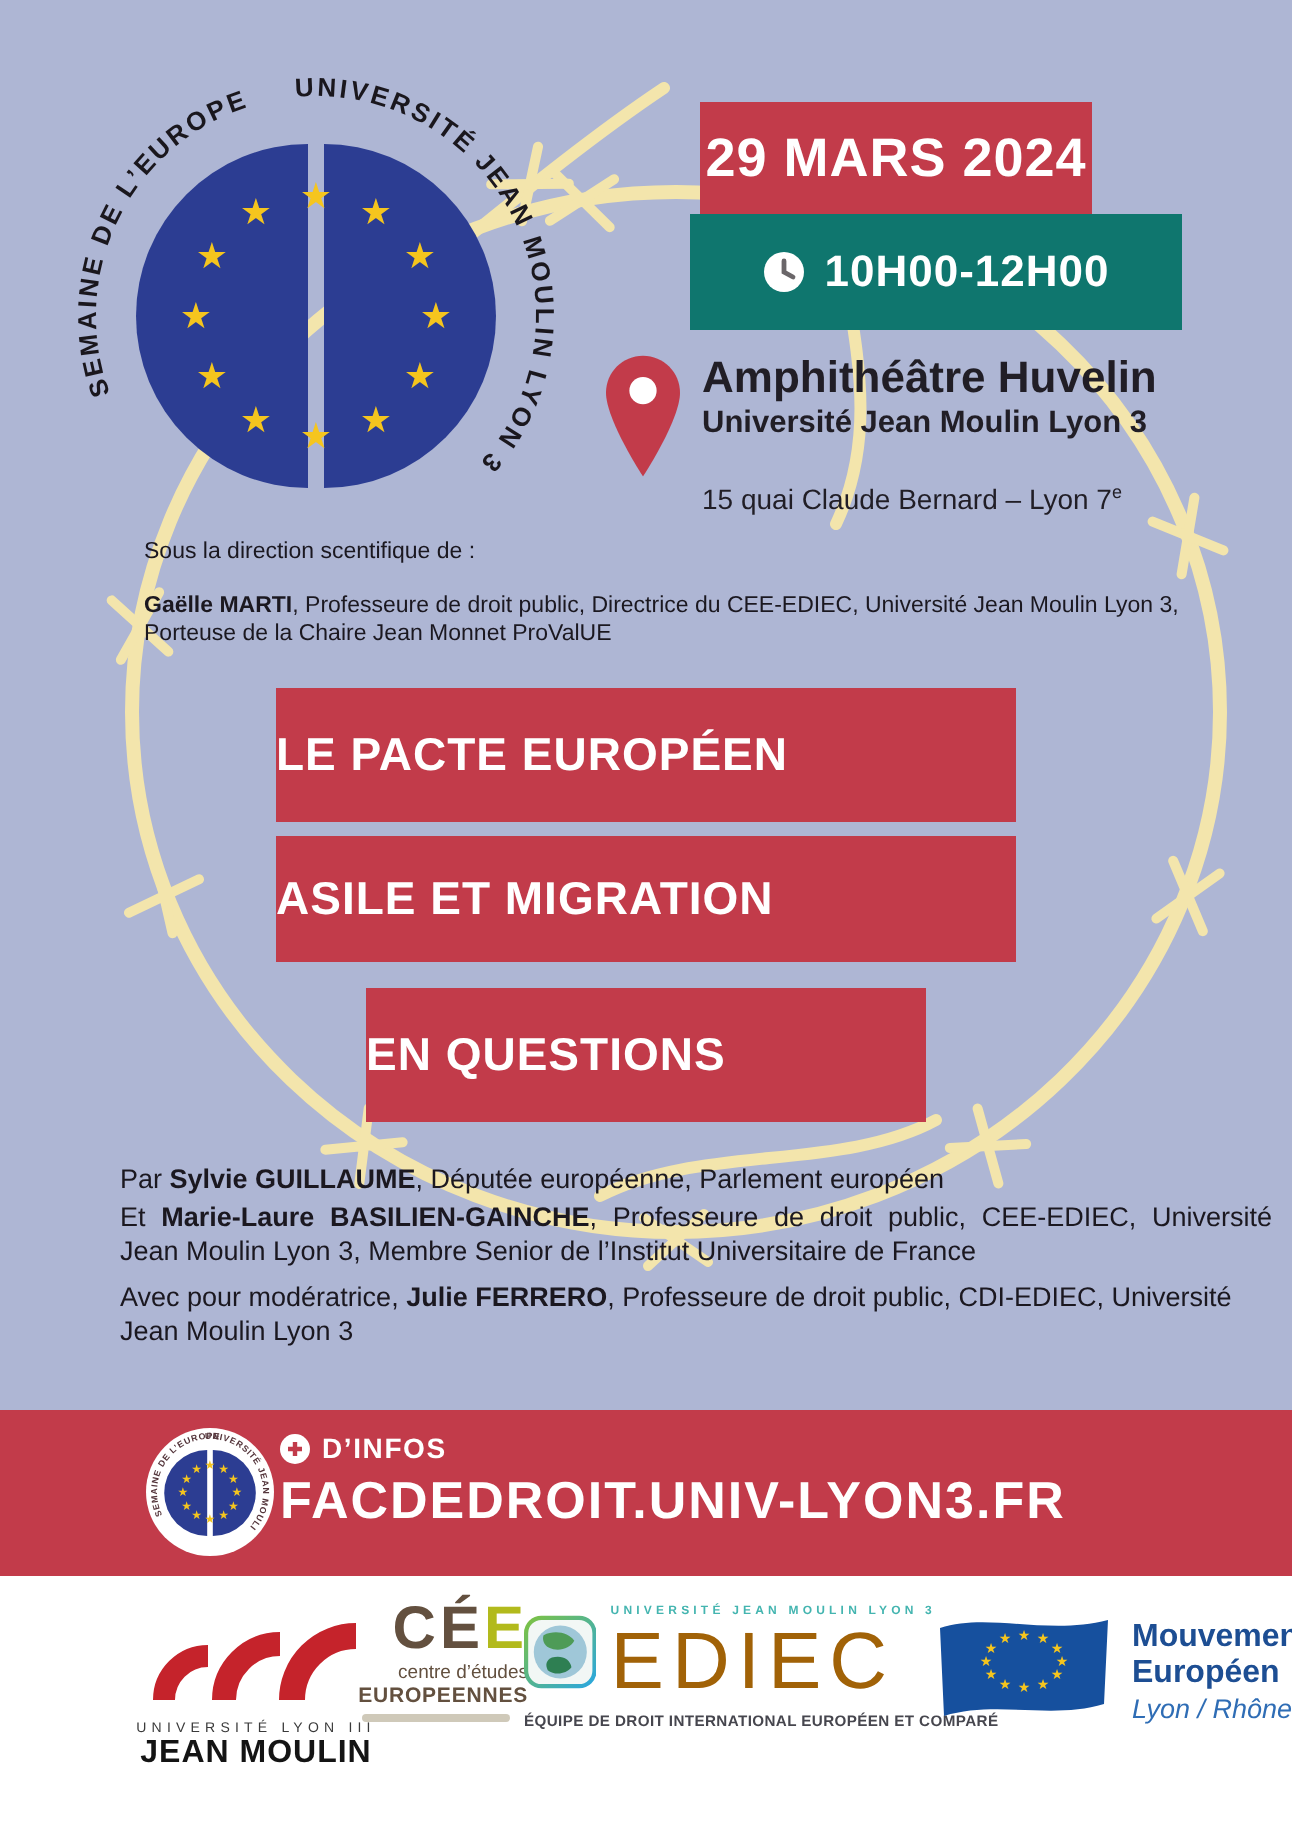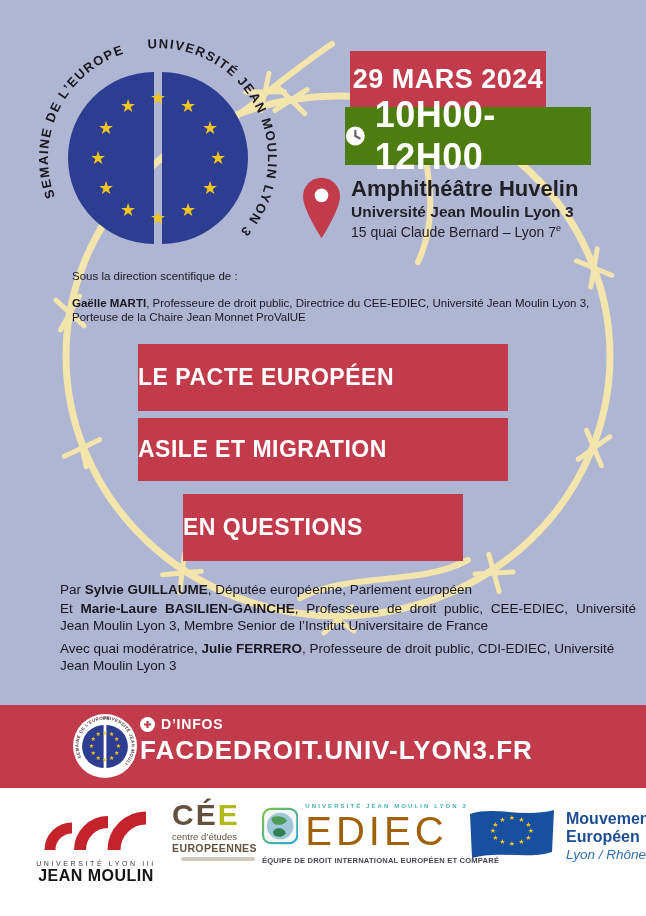--- a/index.html
+++ b/index.html
@@ -6,29 +6,29 @@
   .poster{position:relative;width:646px;height:916px;background:#ffffff;
           font-family:"Liberation Sans",sans-serif;overflow:hidden;margin:0 auto}
   
   .top{position:absolute;left:0;top:0;width:646px;height:705px;background:#aeb6d4;overflow:hidden}
   .wire{position:absolute;left:0;top:0}
   .main-logo{position:absolute;left:26px;top:26px}
   
   .date-banner{position:absolute;left:350px;top:51px;width:196px;height:56px;background:#c23b4a;
     color:#fff;font-weight:700;font-size:27px;letter-spacing:.5px;
     display:flex;align-items:center;justify-content:center}
-  .time-banner{position:absolute;left:345px;top:107px;width:246px;height:58px;background:#4d7c0f;
-    color:#fff;font-weight:700;font-size:36px;letter-spacing:.5px;
+  .time-banner{position:absolute;left:345px;top:107px;width:246px;height:58px;background:#0f766e;
+    color:#fff;font-weight:700;font-size:22px;letter-spacing:.5px;
     display:flex;align-items:center;justify-content:center;gap:9px}
   
   .venue{position:absolute;left:303px;top:177px;display:flex;gap:11px}
   .venue-text{color:#211e26}
   .venue-text .name{font-size:22px;font-weight:700;line-height:1.05}
   .venue-text .org{font-size:15.5px;font-weight:700;margin-top:3px}
-  .venue-text .addr{font-size:14px;margin-top:2px}
+  .venue-text .addr{font-size:14px;margin-top:20px}
   .venue-text sup{font-size:9px}
   
   .direction{position:absolute;left:60px;top:257px;width:574px;font-size:11.5px;line-height:14.5px;color:#1b1820}
   .direction p{margin:12px}
   .direction b, .speakers b{font-weight:700}
   
   .banner{position:absolute;background:#c23b4a;color:#fff;display:flex;align-items:center;justify-content:flex-start;
     font-weight:700;font-size:23px;letter-spacing:.5px;white-space:nowrap}
   .b1{left:138px;top:344px;width:370px;height:67px}
   .b2{left:138px;top:418px;width:370px;height:63px}
@@ -39,24 +39,24 @@
   .speakers .sp2{margin-top:2px;text-align:justify}
   .speakers .sp3{margin-top:6px}
   
   .info-band{position:absolute;left:0;top:705px;width:646px;height:83px;background:#c23b4a}
   .band-logo{position:absolute;left:72px;top:8px}
   .infos-row{position:absolute;left:140px;top:11px;display:flex;align-items:center;gap:6px;color:#fff}
   .infos-label{font-size:14px;font-weight:700;letter-spacing:.8px}
   .website{position:absolute;left:140px;top:30px;color:#fff;font-size:26px;font-weight:700;letter-spacing:1px;white-space:nowrap}
   
   .partners{position:absolute;left:0;top:788px;width:646px;height:128px;background:#fff}
-  .ujm{position:absolute;left:36px;top:10px;width:120px;text-align:center}
+  .ujm{position:absolute;left:68px;top:10px;width:120px;text-align:center}
   .ujm-univ{font-size:7px;letter-spacing:2.6px;color:#3a3a3a;margin-top:2px;white-space:nowrap}
   .ujm-name{font-size:16px;font-weight:700;color:#141414;letter-spacing:.5px;white-space:nowrap}
-  .cee{position:absolute;left:172px;top:12px;width:92px;text-align:left}
+  .cee{position:absolute;left:172px;top:12px;width:92px;text-align:right}
   .cee-acronym{font-size:30px;font-weight:700;letter-spacing:2px;line-height:1}
   .cee-c,.cee-e1{color:#63503f}
   .cee-e2{color:#b2ba1c}
   .cee-l1{font-size:9.5px;color:#63503f;margin-top:1px}
   .cee-l2{font-size:10.5px;font-weight:700;color:#63503f;letter-spacing:.4px}
   .cee-bar{height:4px;width:74px;background:#cfc9b9;margin:3px auto 0;border-radius:2px}
   .ediec{position:absolute;left:262px;top:12px;width:206px}
   .ediec-row{display:flex;align-items:flex-start}
   .ediec-right{margin-left:7px}
   .ediec-top{font-size:6px;letter-spacing:2.1px;color:#44b5b0;font-weight:700;margin-top:3px;white-space:nowrap}
@@ -180,21 +180,21 @@
     <div class="banner b2">
       <span>ASILE ET MIGRATION</span>
     </div>
     <div class="banner b3">
       <span>EN QUESTIONS</span>
     </div>
 
     <div class="speakers">
       <p class="sp1"><span>Par </span><b>Sylvie GUILLAUME</b><span>, Députée européenne, Parlement européen</span></p>
       <p class="sp2"><span>Et </span><b>Marie-Laure BASILIEN-GAINCHE</b><span>, Professeure de droit public, CEE-EDIEC, Université Jean Moulin Lyon 3, Membre Senior de l’Institut Universitaire de France</span></p>
-      <p class="sp3"><span>Avec quai modératrice, </span><b>Julie FERRERO</b><span>, Professeure de droit public, CDI-EDIEC, Université Jean Moulin Lyon 3</span></p>
+      <p class="sp3"><span>Avec pour modératrice, </span><b>Julie FERRERO</b><span>, Professeure de droit public, CDI-EDIEC, Université Jean Moulin Lyon 3</span></p>
     </div>
   </div>
 
   <div class="info-band">
     <svg class="band-logo" width="66" height="66" viewBox="0 0 66 66">
       <defs>
         <path id="ringPathSmall" d="M 14.3 51.7 A 26.5 26.5 0 1 1 51.7 51.7"></path>
       </defs>
       <circle cx="33" cy="33" r="32" fill="#ffffff"></circle>
       <path d="M 31.6 12 A 21.5 21.5 0 0 0 31.6 55 Z" fill="#2c3d92"></path>

